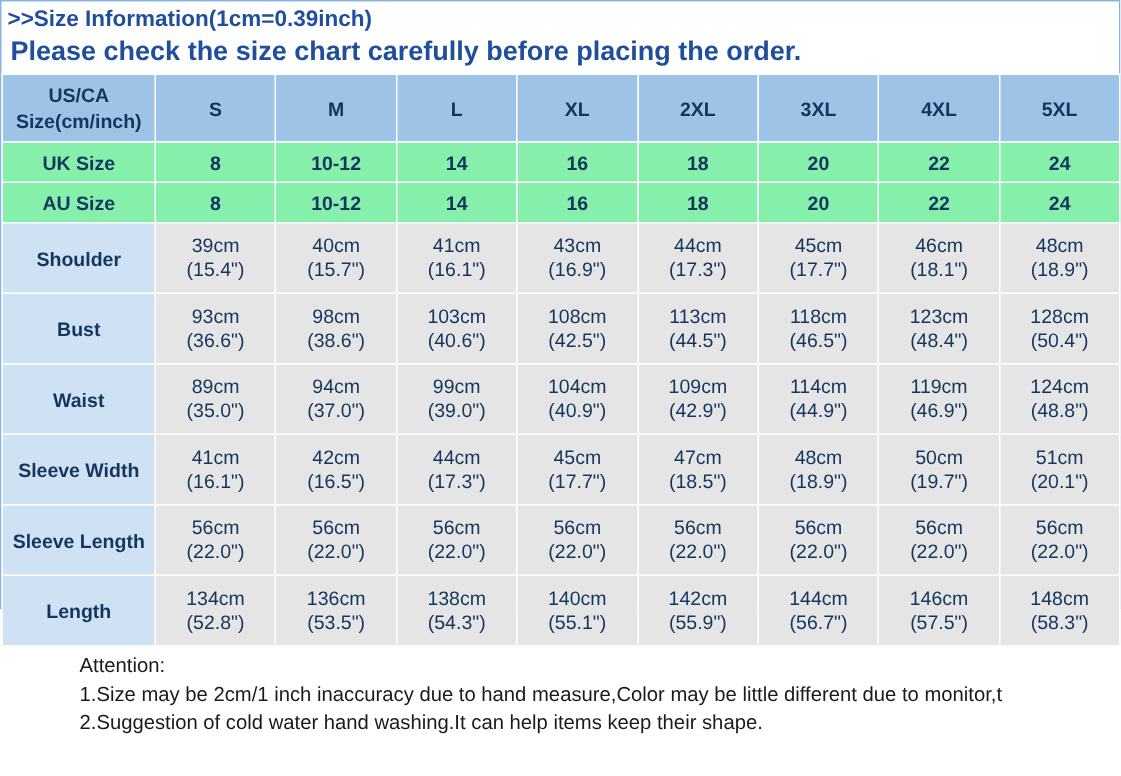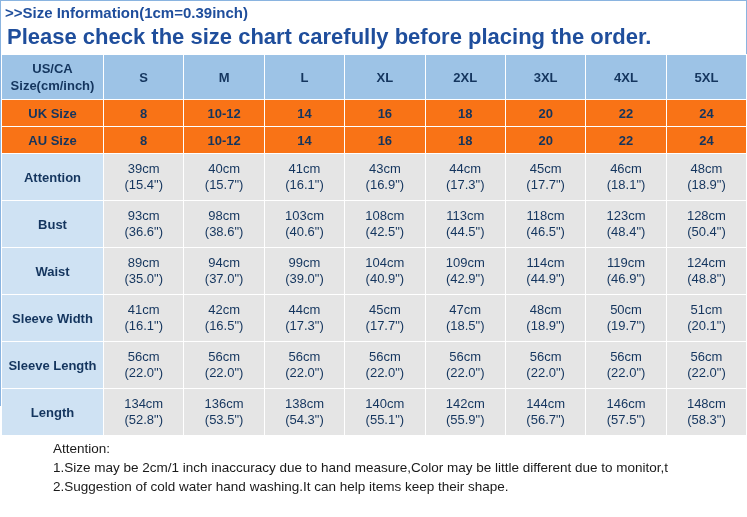--- a/index.html
+++ b/index.html
@@ -24,21 +24,21 @@
   }
   .headline {
     font-size: 15px;
     font-weight: bold;
     color: #1f4e9c;
     padding: 3px 0 1px 4px;
     letter-spacing: 0px;
     white-space: nowrap;
   }
   .subhead {
-    font-size: 22px;
+    font-size: 18px;
     font-weight: bold;
     color: #1f4e9c;
     padding: 2px 0 4px 6px;
     white-space: nowrap;
   }
   table.size-table {
     border-collapse: collapse;
     width: 745px;
     table-layout: fixed;
     padding-left: 15px;
@@ -70,21 +70,21 @@
     line-height: 17px;
   }
   .row-label {
     background: #cfe2f3;
     font-weight: bold;
     font-size: 13.5px;
     color: #12365f;
     height: 44px;
   }
   .sub-hdr {
-    background: #f97316;
+    background: #86efac;
     font-weight: bold;
     font-size: 14px;
     color: #12365f;
     height: 24px;
   }
   .val-cell {
     background: #e5e5e5;
     height: 44px;
     font-size: 13px;
     color: #14355e;
@@ -160,21 +160,21 @@
         <td class="sub-hdr">10-12</td>
         <td class="sub-hdr">14</td>
         <td class="sub-hdr">16</td>
         <td class="sub-hdr">18</td>
         <td class="sub-hdr">20</td>
         <td class="sub-hdr">22</td>
         <td class="sub-hdr">24</td>
       </tr>
 
       <tr>
-        <td class="row-label">Attention</td>
+        <td class="row-label">Shoulder</td>
         <td class="val-cell">
             <span class="cm">39cm</span>
             <span class="inch">(15.4")</span>
           </td>
         <td class="val-cell">
             <span class="cm">40cm</span>
             <span class="inch">(15.7")</span>
           </td>
         <td class="val-cell">
             <span class="cm">41cm</span>

